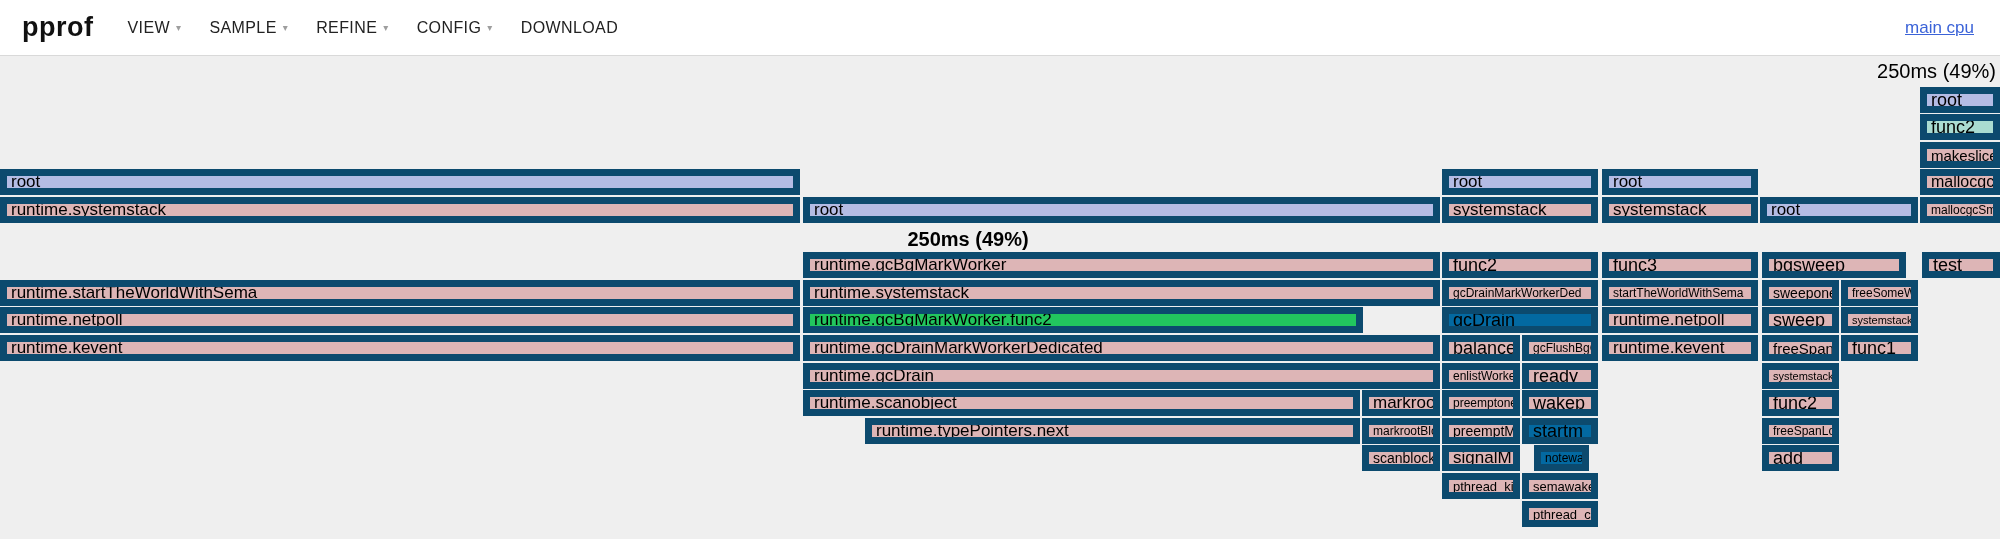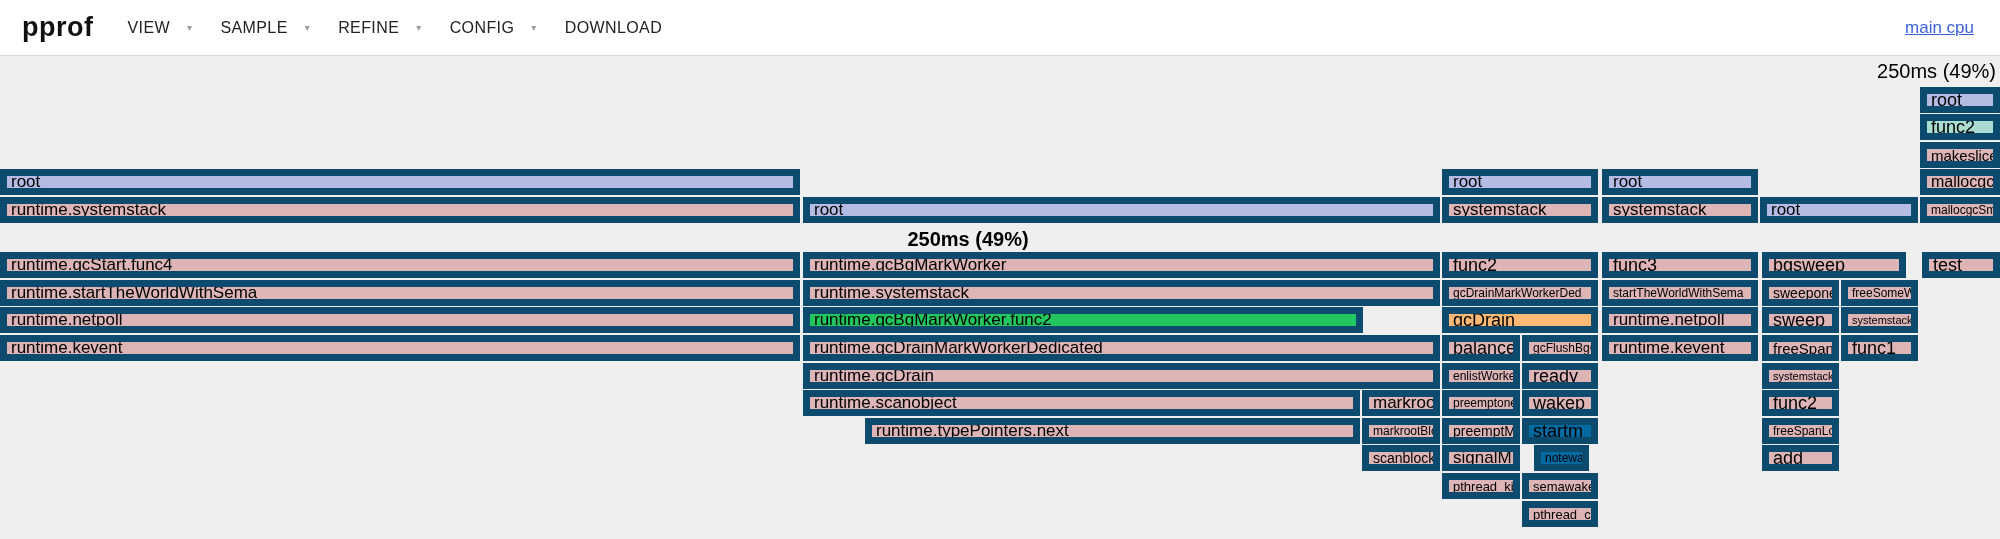--- a/index.html
+++ b/index.html
@@ -17,21 +17,20 @@
   }
   .logo {
     margin-left:22px; font-size:27px; font-weight:bold; color:#111;
     letter-spacing:0.5px;
   }
   .menu-bar { display:flex; align-items:center; margin-left:34px; }
   .menu-item {
     display:flex; align-items:center; margin-right:28px;
     font-size:16px; color:#222; letter-spacing:0.4px; cursor:pointer;
     white-space:nowrap;
-    gap:11px;
   }
   .menu-item .caret { font-size:10px; color:#9e9e9e; margin-left:6px; }
   .searchbox {
     width:462px; height:42px; box-sizing:border-box;
     border:3px solid #4285f4; border-radius:6px; background:#fff;
     display:flex; align-items:center; padding:0 10px;
   }
   .search-icon { width:20px; height:20px; margin-right:9px; flex:0 0 auto; }
   .caret-line { width:1px; height:22px; background:#222; margin-right:2px; flex:0 0 auto; }
   .search-input {
@@ -69,37 +68,36 @@
     <div class="fbox" style="left: 1920px; top: 169px; width: 80px; height: 26px; background: rgb(221, 181, 182); font-size: 16px;">mallocgc</div>
     <div class="fbox" style="left: 1920px; top: 197px; width: 80px; height: 26px; background: rgb(221, 181, 182); font-size: 12px;">mallocgcSm</div>
     <div class="fbox" style="left: 0px; top: 169px; width: 800px; height: 26px; background: rgb(180, 188, 228); font-size: 17px;">root</div>
     <div class="fbox" style="left: 1442px; top: 169px; width: 156px; height: 26px; background: rgb(180, 188, 228); font-size: 17px;">root</div>
     <div class="fbox" style="left: 1602px; top: 169px; width: 156px; height: 26px; background: rgb(180, 188, 228); font-size: 17px;">root</div>
     <div class="fbox" style="left: 0px; top: 197px; width: 800px; height: 26px; background: rgb(221, 181, 182); font-size: 17px;">runtime.systemstack</div>
     <div class="fbox" style="left: 803px; top: 197px; width: 637px; height: 26px; background: rgb(180, 188, 228); font-size: 17px;">root</div>
     <div class="fbox" style="left: 1442px; top: 197px; width: 156px; height: 26px; background: rgb(221, 181, 182); font-size: 17px;">systemstack</div>
     <div class="fbox" style="left: 1602px; top: 197px; width: 156px; height: 26px; background: rgb(221, 181, 182); font-size: 17px;">systemstack</div>
     <div class="fbox" style="left: 1760px; top: 197px; width: 158px; height: 26px; background: rgb(180, 188, 228); font-size: 17px;">root</div>
-    <div class="fbox" style="left: 0px; top: 252px; width: 800px; height: 26px; background: rgb(221, 181, 182); font-size: 17px;">runtime.gcStart.func4</div>
     <div class="fbox" style="left: 0px; top: 280px; width: 800px; height: 26px; background: rgb(221, 181, 182); font-size: 17px;">runtime.startTheWorldWithSema</div>
     <div class="fbox" style="left: 0px; top: 307px; width: 800px; height: 26px; background: rgb(221, 181, 182); font-size: 17px;">runtime.netpoll</div>
     <div class="fbox" style="left: 0px; top: 335px; width: 800px; height: 26px; background: rgb(221, 181, 182); font-size: 17px;">runtime.kevent</div>
     <div class="fbox" style="left: 803px; top: 252px; width: 637px; height: 26px; background: rgb(221, 181, 182); font-size: 17px;">runtime.gcBgMarkWorker</div>
     <div class="fbox" style="left: 803px; top: 280px; width: 637px; height: 26px; background: rgb(221, 181, 182); font-size: 17px;">runtime.systemstack</div>
     <div class="fbox" style="left: 803px; top: 307px; width: 560px; height: 26px; background: #22c55e; font-size: 17px;">runtime.gcBgMarkWorker.func2</div>
     <div class="fbox" style="left: 803px; top: 335px; width: 637px; height: 26px; background: rgb(221, 181, 182); font-size: 17px;">runtime.gcDrainMarkWorkerDedicated</div>
     <div class="fbox" style="left: 803px; top: 363px; width: 637px; height: 26px; background: rgb(221, 181, 182); font-size: 17px;">runtime.gcDrain</div>
     <div class="fbox" style="left: 803px; top: 390px; width: 557px; height: 26px; background: rgb(221, 181, 182); font-size: 17px;">runtime.scanobject</div>
     <div class="fbox" style="left: 1362px; top: 390px; width: 78px; height: 26px; background: rgb(221, 181, 182); font-size: 17px;">markroot</div>
     <div class="fbox" style="left: 865px; top: 418px; width: 495px; height: 26px; background: rgb(221, 181, 182); font-size: 17px;">runtime.typePointers.next</div>
     <div class="fbox" style="left: 1362px; top: 418px; width: 78px; height: 26px; background: rgb(221, 181, 182); font-size: 12px;">markrootBlo</div>
     <div class="fbox" style="left: 1362px; top: 445px; width: 78px; height: 26px; background: rgb(221, 181, 182); font-size: 14px;">scanblock</div>
     <div class="fbox" style="left: 1442px; top: 252px; width: 156px; height: 26px; background: rgb(221, 181, 182); font-size: 18px;">func2</div>
     <div class="fbox" style="left: 1442px; top: 280px; width: 156px; height: 26px; background: rgb(221, 181, 182); font-size: 12px;">gcDrainMarkWorkerDed</div>
-    <div class="fbox" style="left: 1442px; top: 307px; width: 156px; height: 26px; background: #fdba74; font-size: 18px;">gcDrain</div>
+    <div class="fbox" style="left: 1442px; top: 307px; width: 156px; height: 26px; background: #0369a1; font-size: 18px;">gcDrain</div>
     <div class="fbox" style="left: 1442px; top: 335px; width: 78px; height: 26px; background: rgb(221, 181, 182); font-size: 18px;">balance</div>
     <div class="fbox" style="left: 1522px; top: 335px; width: 76px; height: 26px; background: rgb(221, 181, 182); font-size: 12px;">gcFlushBgC</div>
     <div class="fbox" style="left: 1442px; top: 363px; width: 78px; height: 26px; background: rgb(221, 181, 182); font-size: 12px;">enlistWorke</div>
     <div class="fbox" style="left: 1522px; top: 363px; width: 76px; height: 26px; background: rgb(221, 181, 182); font-size: 18px;">ready</div>
     <div class="fbox" style="left: 1442px; top: 390px; width: 78px; height: 26px; background: rgb(221, 181, 182); font-size: 12px;">preemptone</div>
     <div class="fbox" style="left: 1522px; top: 390px; width: 76px; height: 26px; background: rgb(221, 181, 182); font-size: 18px;">wakep</div>
     <div class="fbox" style="left: 1442px; top: 418px; width: 78px; height: 26px; background: rgb(221, 181, 182); font-size: 14px;">preemptM</div>
     <div class="fbox" style="left: 1522px; top: 418px; width: 76px; height: 26px; background: #0369a1; font-size: 18px;">startm</div>
     <div class="fbox" style="left: 1442px; top: 445px; width: 78px; height: 26px; background: rgb(221, 181, 182); font-size: 17px;">signalM</div>
     <div class="fbox" style="left: 1522px; top: 445px; width: 55px; height: 26px; background: #0369a1; font-size: 12px; margin-left: 12px;">notewakeup</div>

